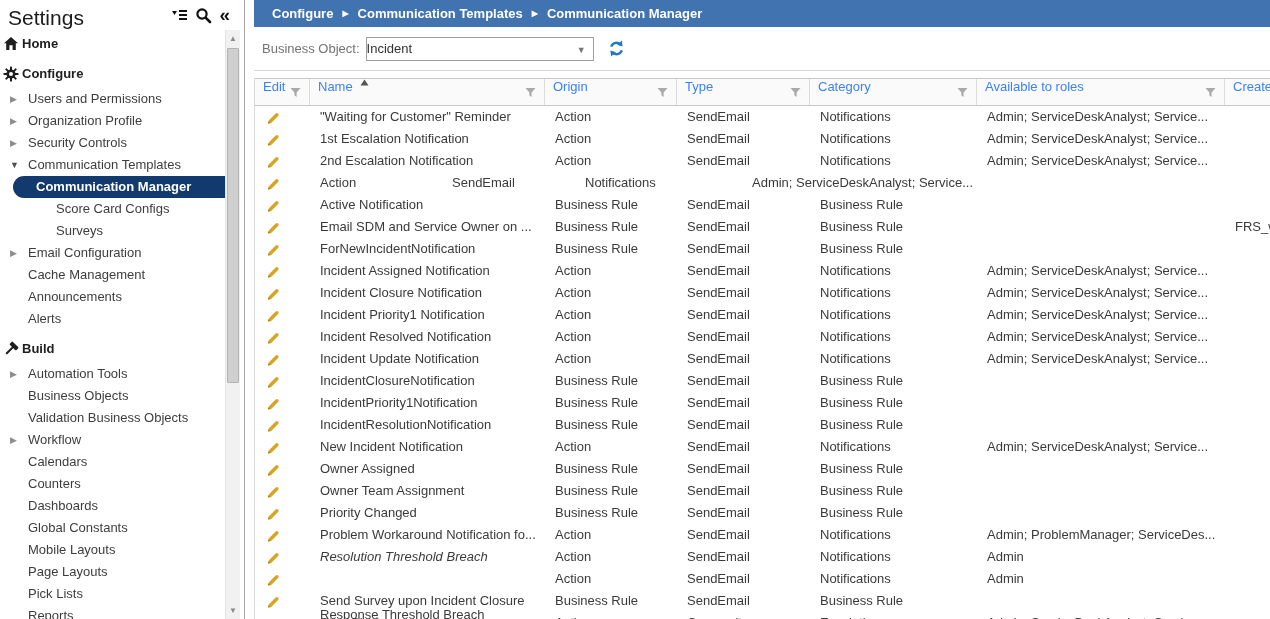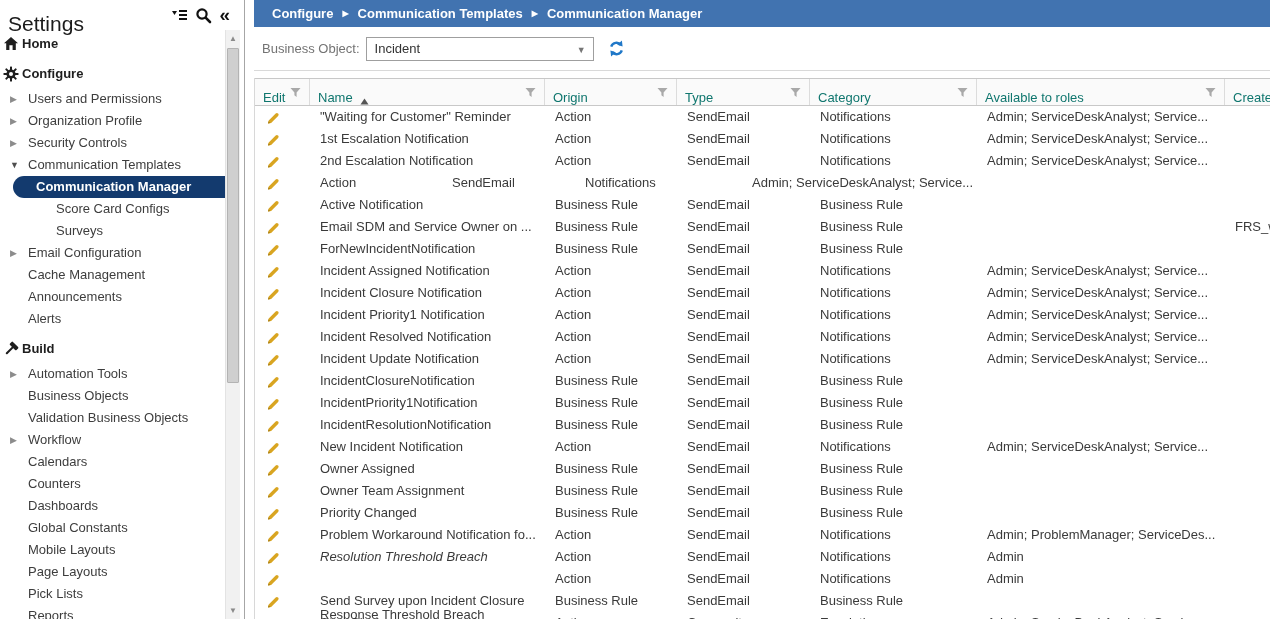--- a/index.html
+++ b/index.html
@@ -2,21 +2,21 @@
 <html style="--bar: #4173B0; --sel: #133A6E;"><head>
 <meta charset="utf-8">
 <style>
   * { margin:0; padding:0; box-sizing:border-box; }
   html,body { width:1270px; height:619px; overflow:hidden; }
   body { font-family:"Liberation Sans", sans-serif; font-size:13px; color:#333; background:#fff; position:relative; }
 
   
   .sidebar { position:absolute; left:0; top:0; width:245px; height:619px; background:#fff; border-right:1px solid #a6a6a6; }
   .sb-header { position:absolute; left:0; top:0; right:0; height:30px; background:#fff; }
-  .sb-title { position:absolute; left:8px; top:12px; font-size:21px; font-weight:400; color:#1b1b1b; }
+  .sb-title { position:absolute; left:8px; top:6px; font-size:21px; font-weight:400; color:#1b1b1b; }
   .sb-header-icons { position:absolute; right:14px; top:6px; display:flex; gap:7px; align-items:center; }
   .sb-hicon { display:flex; align-items:center; cursor:pointer; }
   .collapse-glyph { font-size:19px; font-weight:bold; color:#111; line-height:18px; }
 
   .sb-nav { position:absolute; left:0; top:30px; width:225px; padding-top:3px; }
   .sb-item { position:relative; height:22px; line-height:22px; color:#3d3d3d; white-space:nowrap; cursor:pointer; }
   .sb-item.lvl0 { font-weight:bold; color:#1e1e1e; padding-left:22px; }
   .sb-item.lvl0 .sb-ico { position:absolute; left:3px; top:3px; }
   .sb-item.gap { margin-top:8px; margin-bottom:3px; }
   .sb-item.lvl1 { padding-left:28px; }
@@ -37,28 +37,28 @@
   .main { position:absolute; left:246px; top:0; right:0; bottom:0; background:#fff; }
   .breadcrumb { position:absolute; left:8px; top:0; right:0; height:27px; background:var(--bar,#4173b0);
       color:#fff; display:flex; align-items:center; padding-left:18px; font-weight:bold; }
   .crumb { cursor:pointer; }
   .crumb-sep { font-size:8px; margin:0 9px; position:relative; top:0px; }
 
   .toolbar { position:absolute; left:8px; top:27px; right:0; height:44px; border-bottom:1px solid #d9d9d9;
       display:flex; align-items:center; padding-left:8px; background:#fff; }
   .bo-label { color:#737373; }
   .bo-select { width:228px; height:24px; border:1px solid #9f9f9f; background:#fff; margin-left:6px;
-      display:flex; align-items:center; padding-left:8px; position:relative; cursor:pointer; }
+      display:flex; align-items:center; padding-left:0; position:relative; cursor:pointer; }
   .sel-arrow { position:absolute; right:7px; top:7px; font-size:9px; color:#767676; }
   .refresh-btn { margin-left:14px; display:flex; cursor:pointer; }
 
   .grid { position:absolute; left:8px; top:78px; right:0; bottom:0; border-left:1px solid #d8d8d8; overflow:hidden; }
   .grid-header { display:flex; height:28px; background:#fafafa; border-top:1px solid #c8c8c8; border-bottom:1px solid #c8c8c8; }
-  .gh-cell { display:flex; align-items:flex-end; padding:0 8px; border-right:1px solid #dcdcdc; position:relative;
-      color:#0f766e; cursor:pointer; flex:none; height:26px; }
+  .gh-cell { display:flex; align-items:flex-start; padding:0 8px; border-right:1px solid #dcdcdc; position:relative;
+      color:#3b82f6; cursor:pointer; flex:none; height:26px; }
   .gh-sort { margin-left:7px; display:flex; }
   .gh-filter { position:absolute; right:8px; top:8px; display:flex; cursor:pointer; }
   .grid-body { position:absolute; left:0; right:0; top:28px; bottom:0; overflow:hidden; }
   .grid-row { display:flex; height:22px; cursor:pointer; }
   .gc { flex:none; height:22px; line-height:22px; padding:0 10px; overflow:hidden; white-space:nowrap; color:#3a3a3a; }
   .gc-edit { display:flex; align-items:center; padding-left:10px; }
   .pencil { display:flex; cursor:pointer; }
 </style>
 </head>
 <body>

